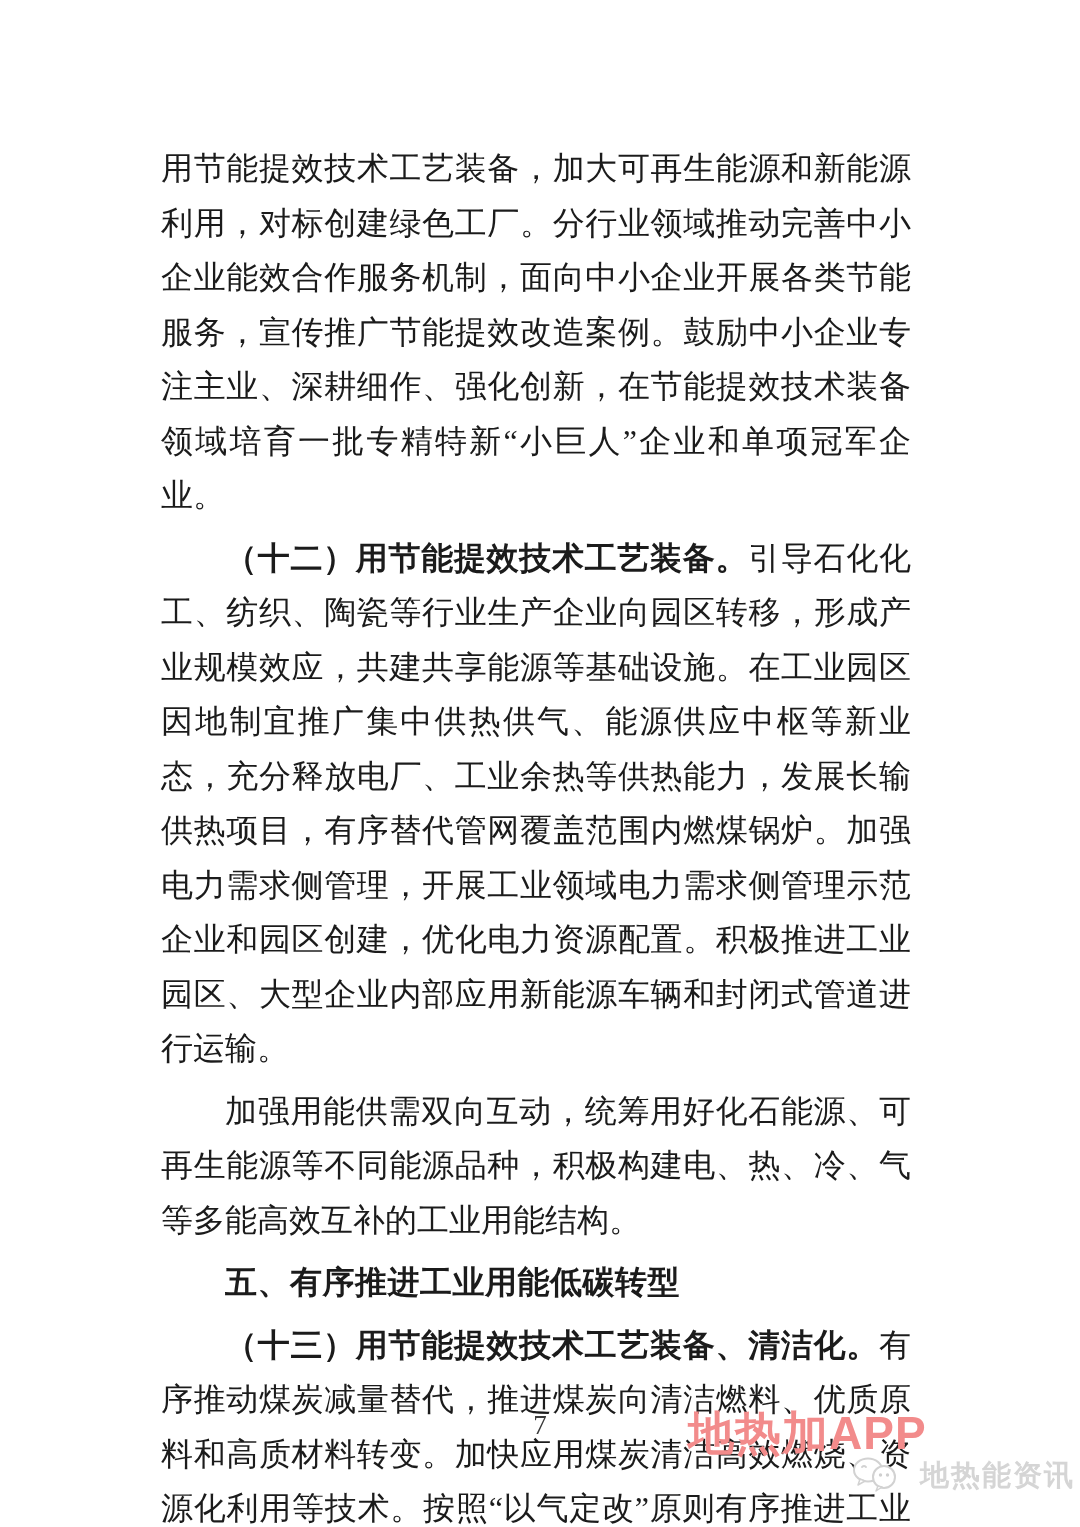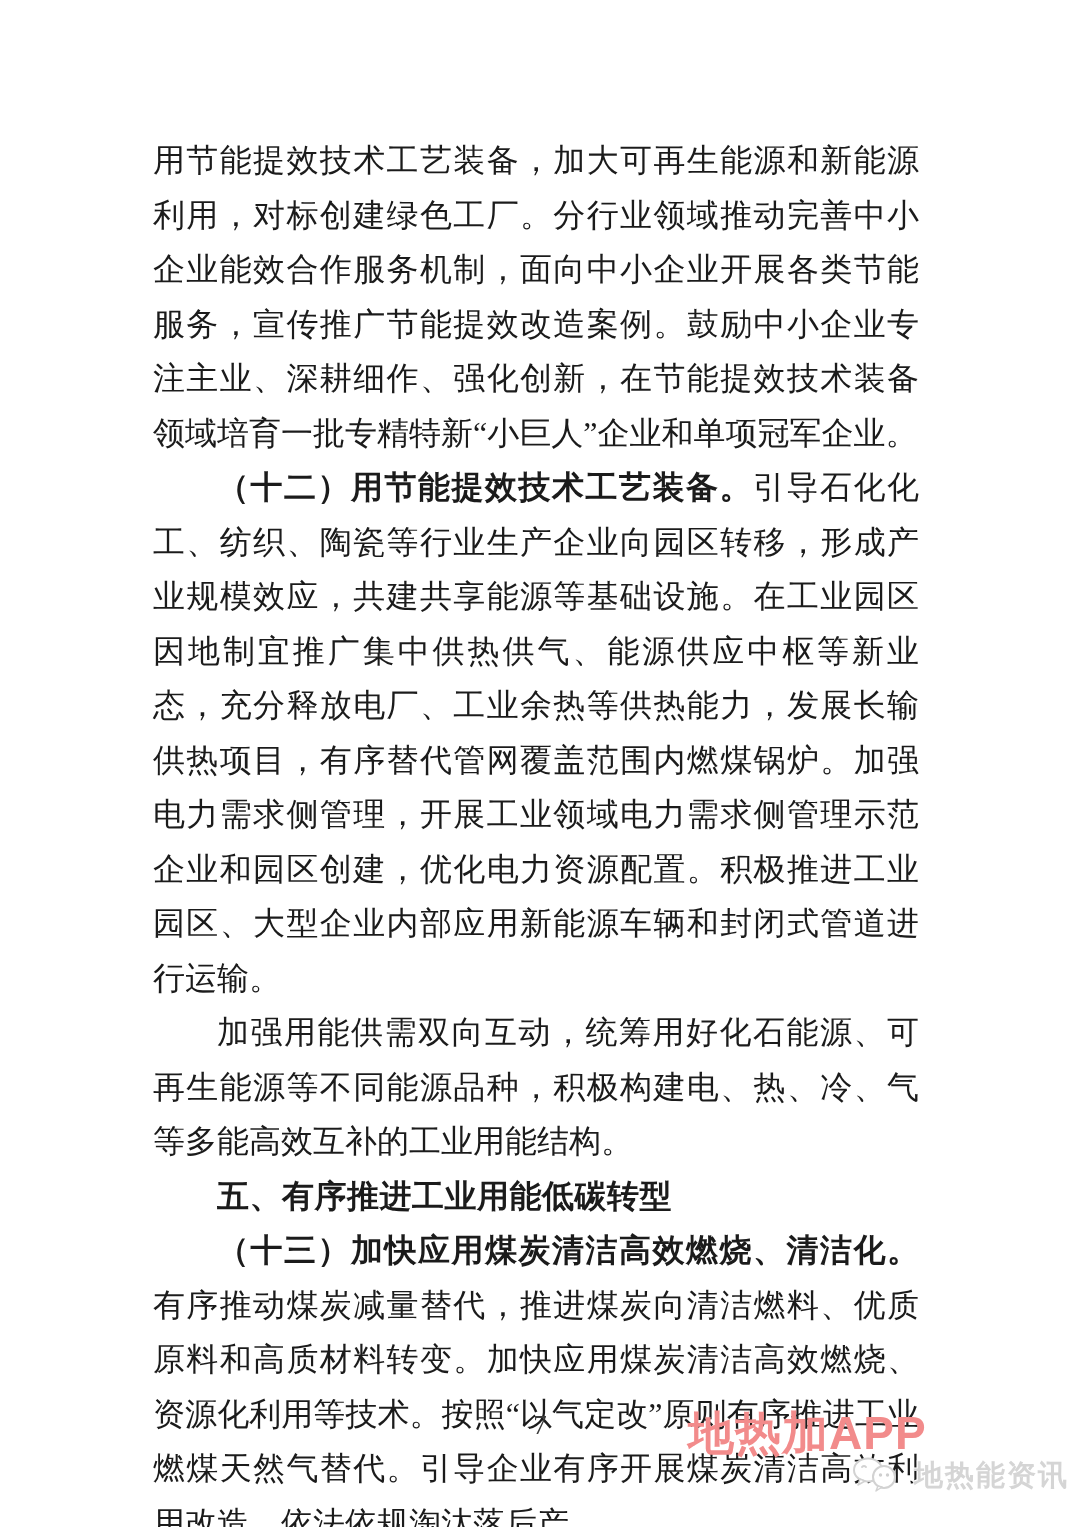--- a/index.html
+++ b/index.html
@@ -6,41 +6,41 @@
   .page {
     position:relative; width:1080px; height:1527px;
     background:#ffffff; overflow:hidden;
     font-family:"Liberation Serif","DejaVu Serif",serif;
   }
   .doc {
     position:absolute; left:153px; top:133px; width:766px;
     font-size:32px; line-height:54.5px; color:#1b1b1b;
     text-align:justify; text-justify:inter-character;
   }
-  .para { margin:0; padding:0; }
+  .para { margin:8px; padding:0; }
   .para.indent { text-indent:64px; }
   .lead { font-weight:700; }
   .para.heading {
     font-weight:700;
     font-family:"Liberation Sans","DejaVu Sans",sans-serif;
     letter-spacing:0.5px;
   }
   .page-number {
     position:absolute; left:0; top:1410px; width:1080px;
     text-align:center; font-size:27px; line-height:30px; color:#3a3a3a;
   }
   .wm-app {
     position:absolute; left:688px; top:1409px;
     font-family:"Liberation Sans","DejaVu Sans",sans-serif;
     font-weight:800; font-size:46px; line-height:48px;
     letter-spacing:1px; color:#f28b8b; white-space:nowrap;
   }
   .wm-channel {
     position:absolute; left:852px; top:1456px;
-    display:flex; align-items:center; gap:14px; white-space:nowrap;
+    display:flex; align-items:center; gap:20px; white-space:nowrap;
   }
   .wm-channel .txt {
     font-family:"Liberation Sans","DejaVu Sans",sans-serif;
     font-weight:700; font-size:29px; line-height:38px; letter-spacing:2px;
     color:#d5d5d5; text-shadow:-1px -1px 0 #ffffff;
   }
   .bubble-icon { display:block; }
 </style>
 </head>
 <body>
@@ -49,21 +49,21 @@
 
   <div class="doc">
     <p class="para"><span>用节能提效技术工艺装备，加大可再生能源和新能源利用，对标创建绿色工厂。分行业领域推动完善中小企业能效合作服务机制，面向中小企业开展各类节能服务，宣传推广节能提效改造案例。鼓励中小企业专注主业、深耕细作、强化创新，在节能提效技术装备领域培育一批专精特新“小巨人”企业和单项冠军企业。</span></p>
 
     <p class="para indent"><b class="lead">（十二）用节能提效技术工艺装备。</b><span>引导石化化工、纺织、陶瓷等行业生产企业向园区转移，形成产业规模效应，共建共享能源等基础设施。在工业园区因地制宜推广集中供热供气、能源供应中枢等新业态，充分释放电厂、工业余热等供热能力，发展长输供热项目，有序替代管网覆盖范围内燃煤锅炉。加强电力需求侧管理，开展工业领域电力需求侧管理示范企业和园区创建，优化电力资源配置。积极推进工业园区、大型企业内部应用新能源车辆和封闭式管道进行运输。</span></p>
 
     <p class="para indent"><span>加强用能供需双向互动，统筹用好化石能源、可再生能源等不同能源品种，积极构建电、热、冷、气等多能高效互补的工业用能结构。</span></p>
 
     <p class="para indent heading"><span>五、有序推进工业用能低碳转型</span></p>
 
-    <p class="para indent"><b class="lead">（十三）加快应用煤炭清洁高效燃烧、清洁化。</b><span>有序推动煤炭减量替代，推进煤炭向清洁燃料、优质原料和高质材料转变。加快应用煤炭清洁高效燃烧、资源化利用等技术。按照“以气定改”原则有序推进工业燃煤天然气替代。引导企业有序开展煤炭清洁高效利用改造，依法依规淘汰落后产</span></p>
+    <p class="para indent"><b class="lead">（十三）用节能提效技术工艺装备、清洁化。</b><span>有序推动煤炭减量替代，推进煤炭向清洁燃料、优质原料和高质材料转变。加快应用煤炭清洁高效燃烧、资源化利用等技术。按照“以气定改”原则有序推进工业燃煤天然气替代。引导企业有序开展煤炭清洁高效利用改造，依法依规淘汰落后产</span></p>
   </div>
 
   <div class="page-number">7</div>
 
   <div class="wm-app">地热加APP</div>
 
   <div class="wm-channel">
     <svg class="bubble-icon" width="48" height="38" viewBox="0 0 48 38">
       <ellipse cx="16" cy="14" rx="14" ry="11.5" fill="#ffffff" stroke="#d2d2d2" stroke-width="2"></ellipse>
       <path d="M8 23 L6 29 L13 25 Z" fill="#ffffff" stroke="#d2d2d2" stroke-width="1.5" stroke-linejoin="round"></path>

